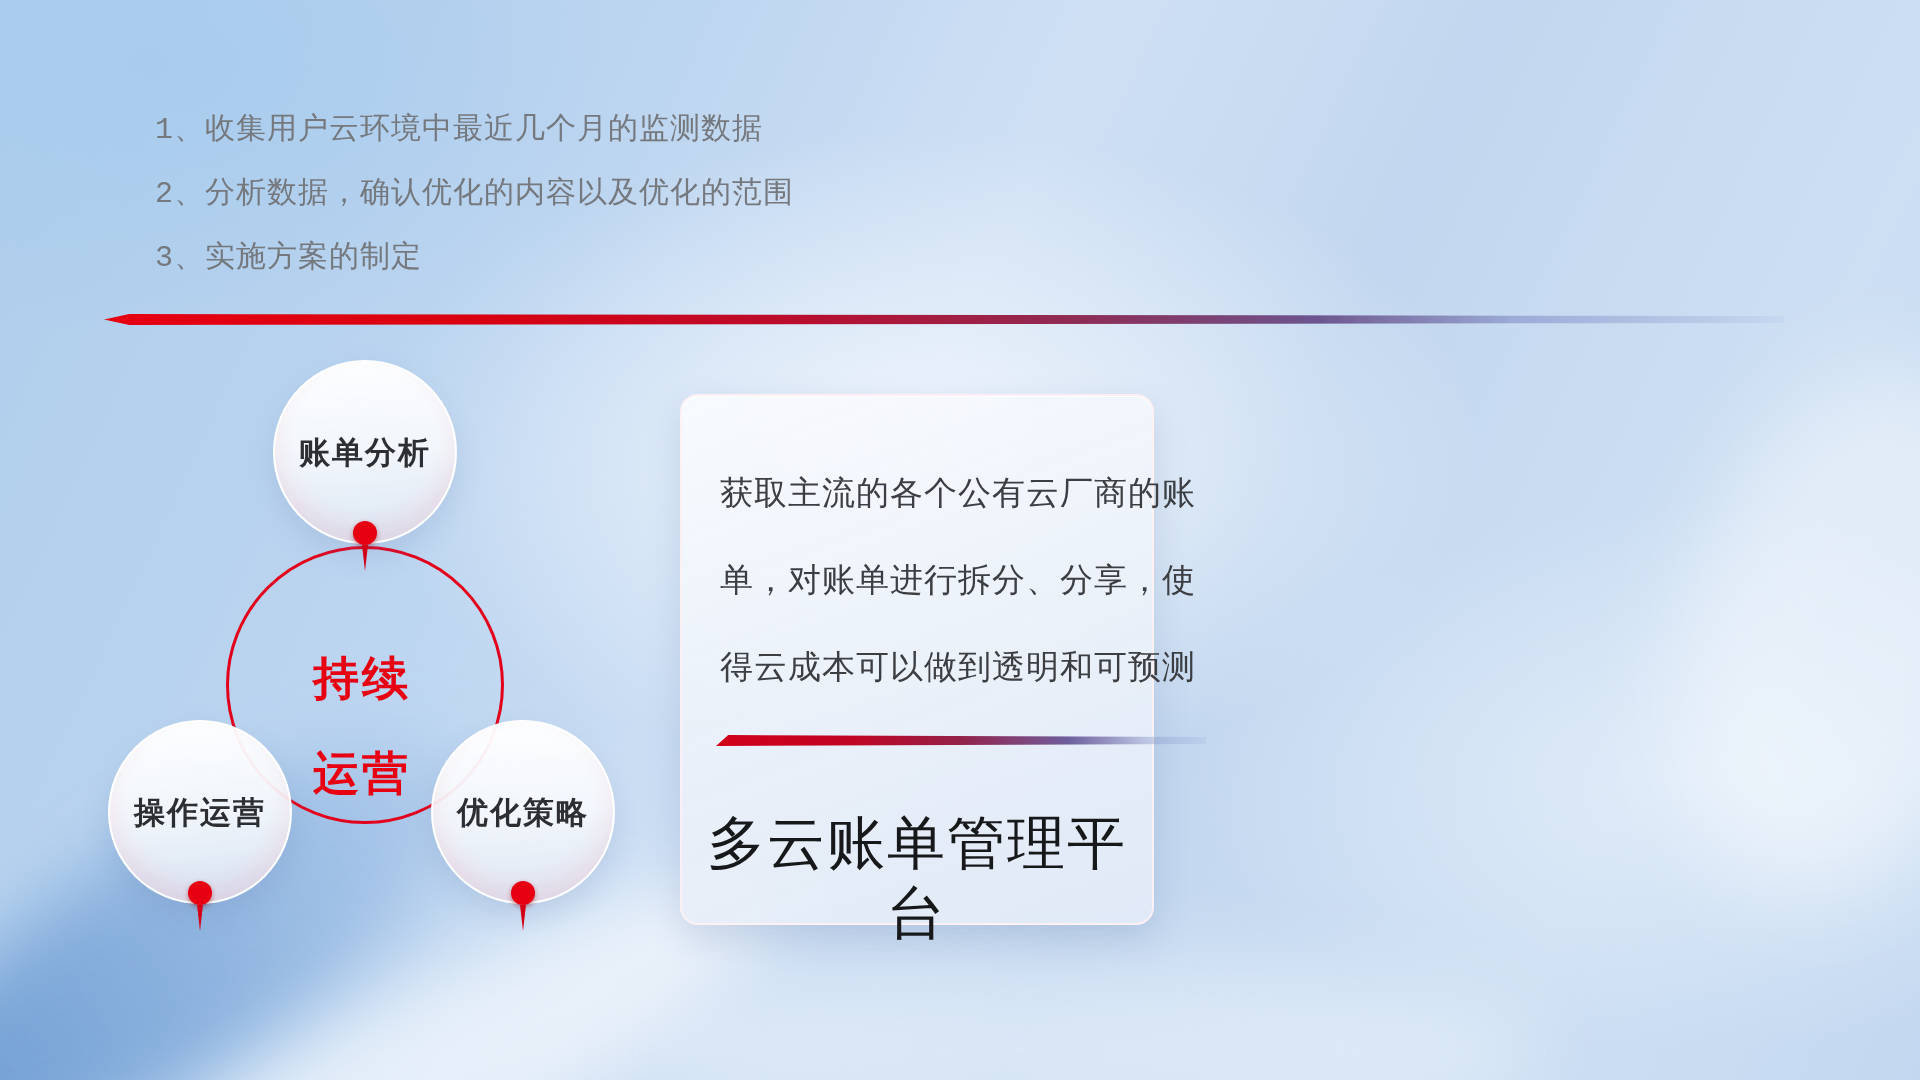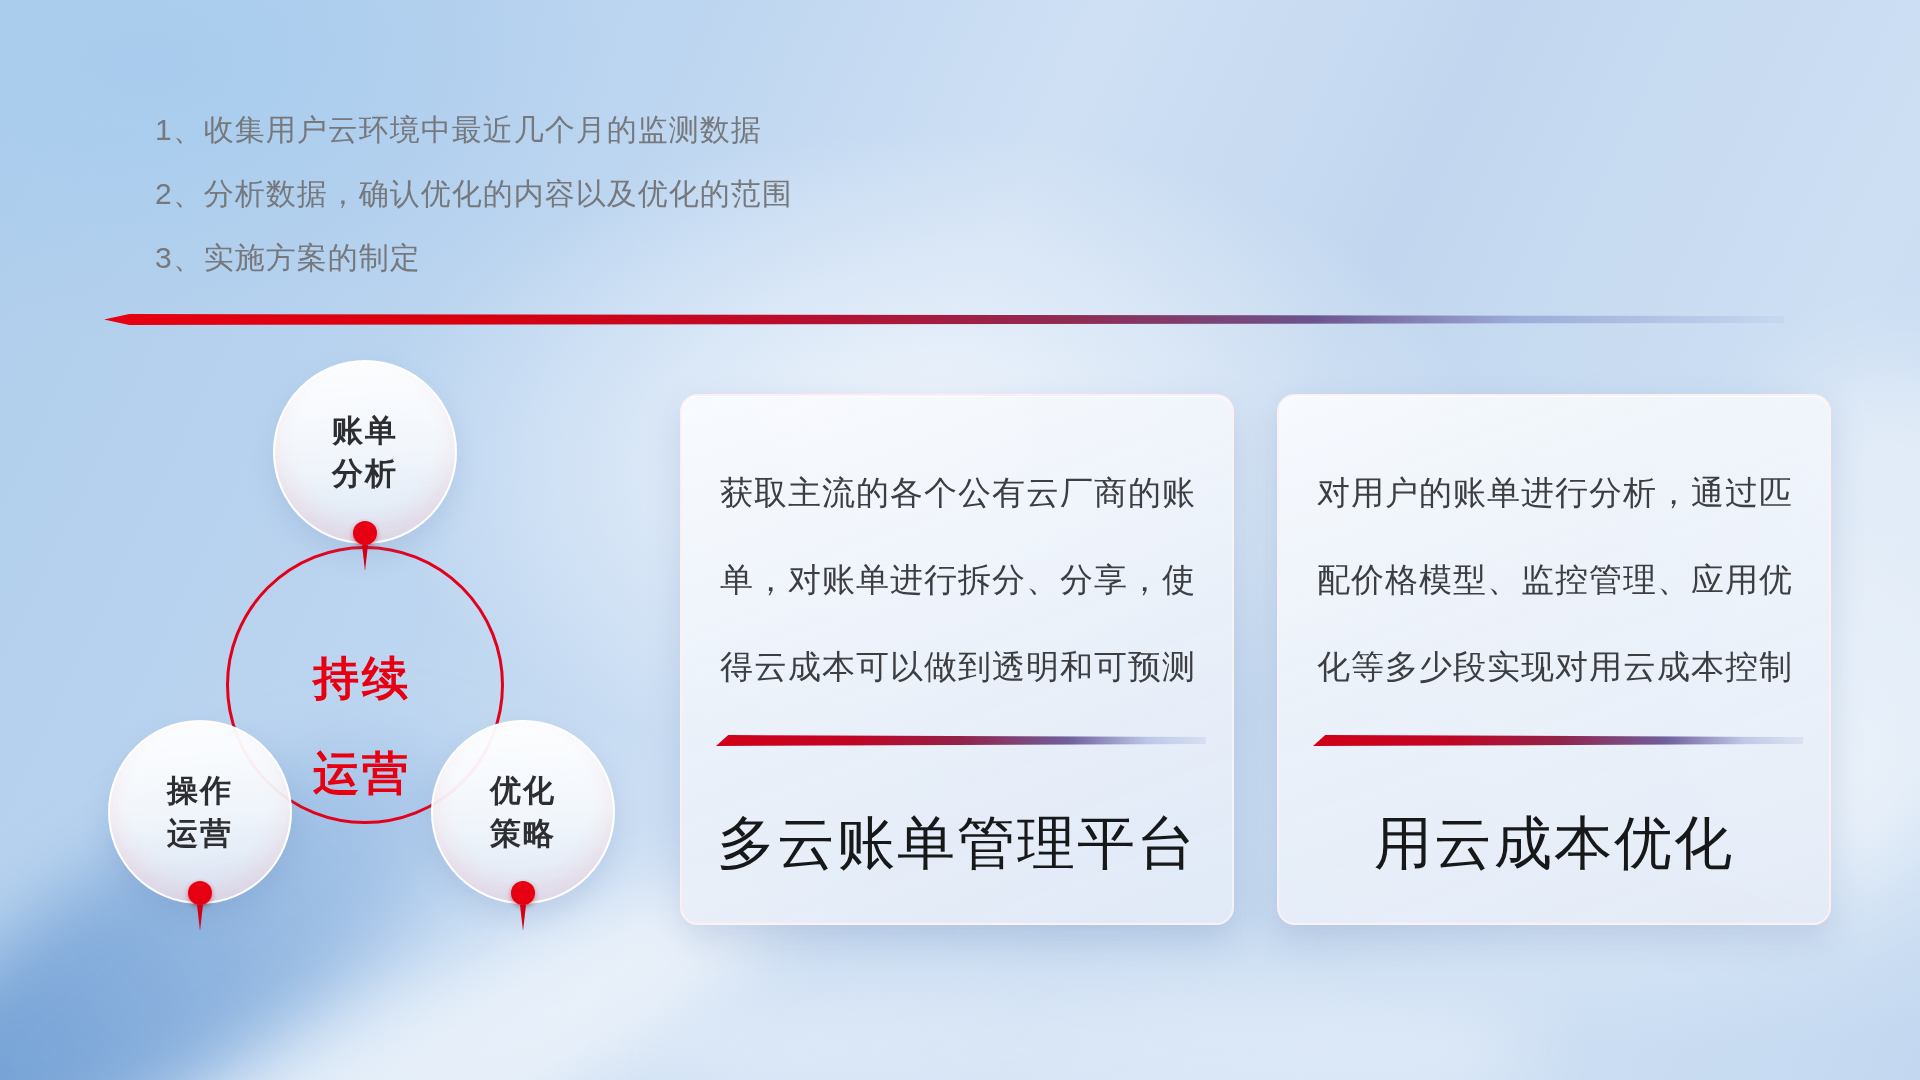--- a/index.html
+++ b/index.html
@@ -17,21 +17,21 @@
     background:linear-gradient(90deg,rgba(88,140,202,0.80),rgba(130,172,222,0.25));
     transform:rotate(-33deg);filter:blur(36px);}
   .streak.s2{left:40px;bottom:-80px;width:780px;height:170px;
     background:rgba(255,255,255,0.55);transform:rotate(-28deg);filter:blur(32px);}
   .streak.s3{right:-100px;top:360px;width:330px;height:540px;
     background:rgba(255,255,255,0.45);transform:rotate(16deg);filter:blur(44px);}
   .streak.s4{left:640px;bottom:-60px;width:900px;height:180px;
     background:rgba(235,243,251,0.55);filter:blur(40px);}
 
   
-  .steps{position:absolute;color:#75787d;font-size:30px;line-height:64px;letter-spacing:1px;white-space:nowrap;}
+  .steps{position:absolute;color:#75787d;font-size:30px;line-height:64px;letter-spacing:1px;white-space:nowrap;font-family:Liberation Mono, monospace;}
   .steps-left{left:155px;top:98px;}
   .steps-right{left:945px;top:130px;line-height:63px;}
 
   
   .top-divider{
     position:absolute;left:104px;top:314px;width:1680px;height:11px;
     background:linear-gradient(90deg,#e60012 0%,#d9000f 22%,#bc0b2b 40%,#8e2c55 58%,#6c548e 72%,rgba(122,134,196,0.55) 84%,rgba(158,172,220,0.12) 100%);
     clip-path:polygon(0 50%,1.5% 0,100% 18%,100% 82%,1.5% 100%);
   }
 
@@ -43,38 +43,38 @@
   .center-label{
     position:absolute;left:226px;top:612px;width:272px;text-align:center;
     color:#e60012;font-size:46px;font-weight:800;line-height:57px;letter-spacing:3px;
   }
   .center-label span{display:block;margin-top:38px;}
   .node{
     position:absolute;width:184px;height:184px;border-radius:50%;
     background:linear-gradient(175deg,rgba(255,255,255,0.97) 0%,rgba(245,248,252,0.93) 52%,rgba(222,230,243,0.90) 100%);
     border:2px solid rgba(255,255,255,0.95);box-sizing:border-box;
     box-shadow:0 12px 26px rgba(110,135,180,0.20), inset 0 -14px 22px rgba(233,60,85,0.10);
-    display:flex;flex-direction:column;align-items:center;justify-content:center;
+    display:flex;flex-direction:row;align-items:center;justify-content:center;
     color:#2d2e31;font-size:31px;font-weight:700;line-height:43px;letter-spacing:2px;
   }
   .node-top{left:273px;top:360px;}
   .node-left{left:108px;top:720px;}
   .node-right{left:431px;top:720px;}
   .node .dot{
     position:absolute;left:calc(50% - 12px);top:159px;width:24px;height:24px;border-radius:50%;
     background:#e60012;box-shadow:0 2px 5px rgba(140,0,12,0.45);
   }
   .node .pin{
     position:absolute;left:calc(50% - 3px);top:183px;width:0;height:0;
     border-left:3px solid transparent;border-right:3px solid transparent;border-top:26px solid #d40016;
   }
 
   
   .card{
-    position:absolute;top:394px;width:554px;height:531px;border-radius:18px;box-sizing:border-box;
+    position:absolute;top:394px;width:474px;height:531px;border-radius:18px;box-sizing:border-box;
     background:linear-gradient(160deg,rgba(249,251,254,0.94) 0%,rgba(238,243,250,0.90) 45%,rgba(228,235,247,0.88) 100%);
     border:2px solid rgba(255,240,242,0.85);
     box-shadow:0 14px 34px rgba(95,125,175,0.22), inset 0 1px 0 rgba(255,255,255,0.9);
   }
   .card-1{left:680px;}
   .card-2{left:1277px;}
   .card-body{position:absolute;left:38px;right:26px;top:53px;color:#3c3e42;font-size:33px;letter-spacing:1px;}
   .card-body p{margin:0;line-height:87px;white-space:nowrap;}
   .card-divider{
     position:absolute;left:34px;top:339px;width:490px;height:11px;
@@ -138,23 +138,14 @@
   <div class="card card-1">
     <div class="card-body">
       <p>获取主流的各个公有云厂商的账</p>
       <p>单，对账单进行拆分、分享，使</p>
       <p>得云成本可以做到透明和可预测</p>
     </div>
     <div class="card-divider"></div>
     <div class="card-title">多云账单管理平台</div>
   </div>
 
-  <div class="card card-2">
-    <div class="card-body">
-      <p>对用户的账单进行分析，通过匹</p>
-      <p>配价格模型、监控管理、应用优</p>
-      <p>化等多少段实现对用云成本控制</p>
-    </div>
-    <div class="card-divider"></div>
-    <div class="card-title">用云成本优化</div>
-  </div>
 
 </div>
 
 </body></html>

